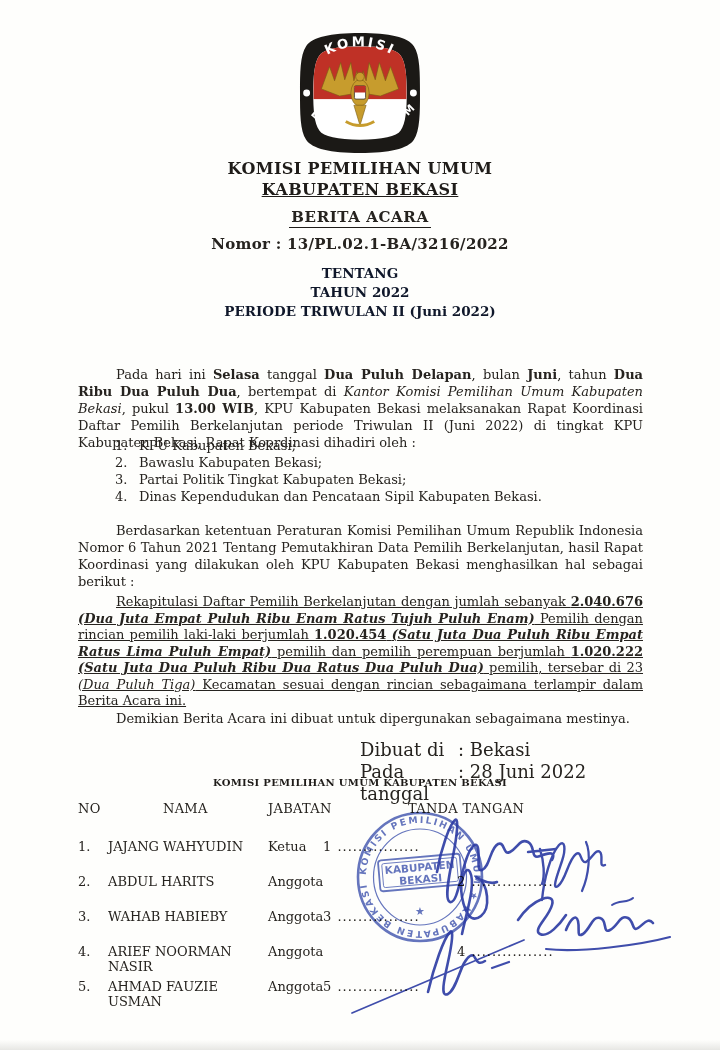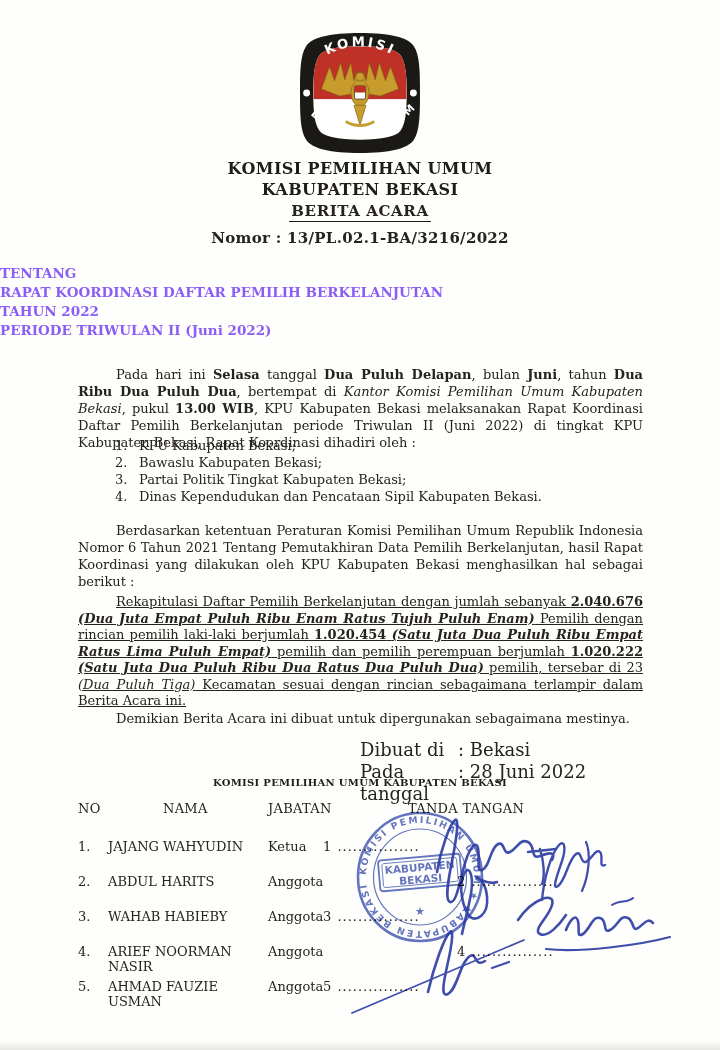--- a/index.html
+++ b/index.html
@@ -10,27 +10,27 @@
     color:#26231f;
   }
   .page::after{content:"";position:absolute;left:0;right:0;bottom:0;height:10px;
     background:linear-gradient(#fefefc,#e7e7e4);pointer-events:none;}
   .abs{position:absolute;}
 
   
   .logo{top:30px;left:299px;width:122px;height:126px;}
   .letterhead{top:160px;left:0;right:0;text-align:center;line-height:1.15;}
   .org1,.org2{font-size:16px;font-weight:bold;letter-spacing:.4px;color:#1f1c19;}
-  .org2{margin-top:3px;}
-  .doctype{display:inline-block;margin-top:3px;font-size:15px;font-weight:bold;
+  .org2{margin-top:3px;text-decoration:underline;}
+  .doctype{display:inline-block;margin-top:9px;font-size:15px;font-weight:bold;
     letter-spacing:.6px;border-bottom:1.6px solid #1f1c19;padding:0 2px 1px;}
   .docnum{margin-top:8px;font-size:15px;font-weight:bold;letter-spacing:.3px;}
 
-  .subject{top:264px;left:0;right:0;text-align:left;font-weight:bold;
-    font-size:13.5px;line-height:19px;color:#8b5cf6;}
+  .subject{top:264px;left:0;right:0;text-align:center;font-weight:bold;
+    font-size:13.5px;line-height:19px;color:#0f172a;}
 
   
   .para{left:78px;width:565px;font-size:13px;line-height:17px;text-align:justify;}
   .indent{text-indent:38px;}
   .p1{top:353px;}
   .attendees{top:437px;left:115px;width:520px;font-size:13px;line-height:17px;}
   .att-row{display:flex;}
   .att-no{width:24px;flex:none;}
   .p2{top:509px;}
   .p3{top:581px;line-height:16.5px;text-decoration:underline;}
@@ -104,21 +104,20 @@
 
   <div class="abs letterhead">
     <div class="org1">KOMISI PEMILIHAN UMUM</div>
     <div class="org2">KABUPATEN BEKASI</div>
     <div><span class="doctype">BERITA ACARA</span></div>
     <div class="docnum">Nomor : 13/PL.02.1-BA/3216/2022</div>
   </div>
 
   <div class="abs subject">
     <div>TENTANG</div>
-    <div>RAPAT KOORDINASI DAFTAR PEMILIH BERKELANJUTAN</div>
     <div>TAHUN 2022</div>
     <div>PERIODE TRIWULAN II (Juni 2022)</div>
   </div>
 
   <p class="abs para indent p1"><span>Pada hari ini </span><span style="font-weight: bold;">Selasa</span><span> tanggal </span><span style="font-weight: bold;">Dua Puluh Delapan</span><span>, bulan </span><span style="font-weight: bold;">Juni</span><span>, tahun </span><span style="font-weight: bold;">Dua Ribu Dua Puluh Dua</span><span>, bertempat di </span><span style="font-style: italic;">Kantor Komisi Pemilihan Umum Kabupaten Bekasi</span><span>, pukul </span><span style="font-weight: bold;">13.00 WIB</span><span>, KPU Kabupaten Bekasi melaksanakan Rapat Koordinasi Daftar Pemilih Berkelanjutan periode Triwulan II (Juni 2022) di tingkat KPU Kabupaten Bekasi, Rapat Koordinasi dihadiri oleh :</span></p>
 
   <div class="abs attendees">
     <div class="att-row">
       <span class="att-no">1.</span>
       <span>KPU Kabupaten Bekasi;</span>

